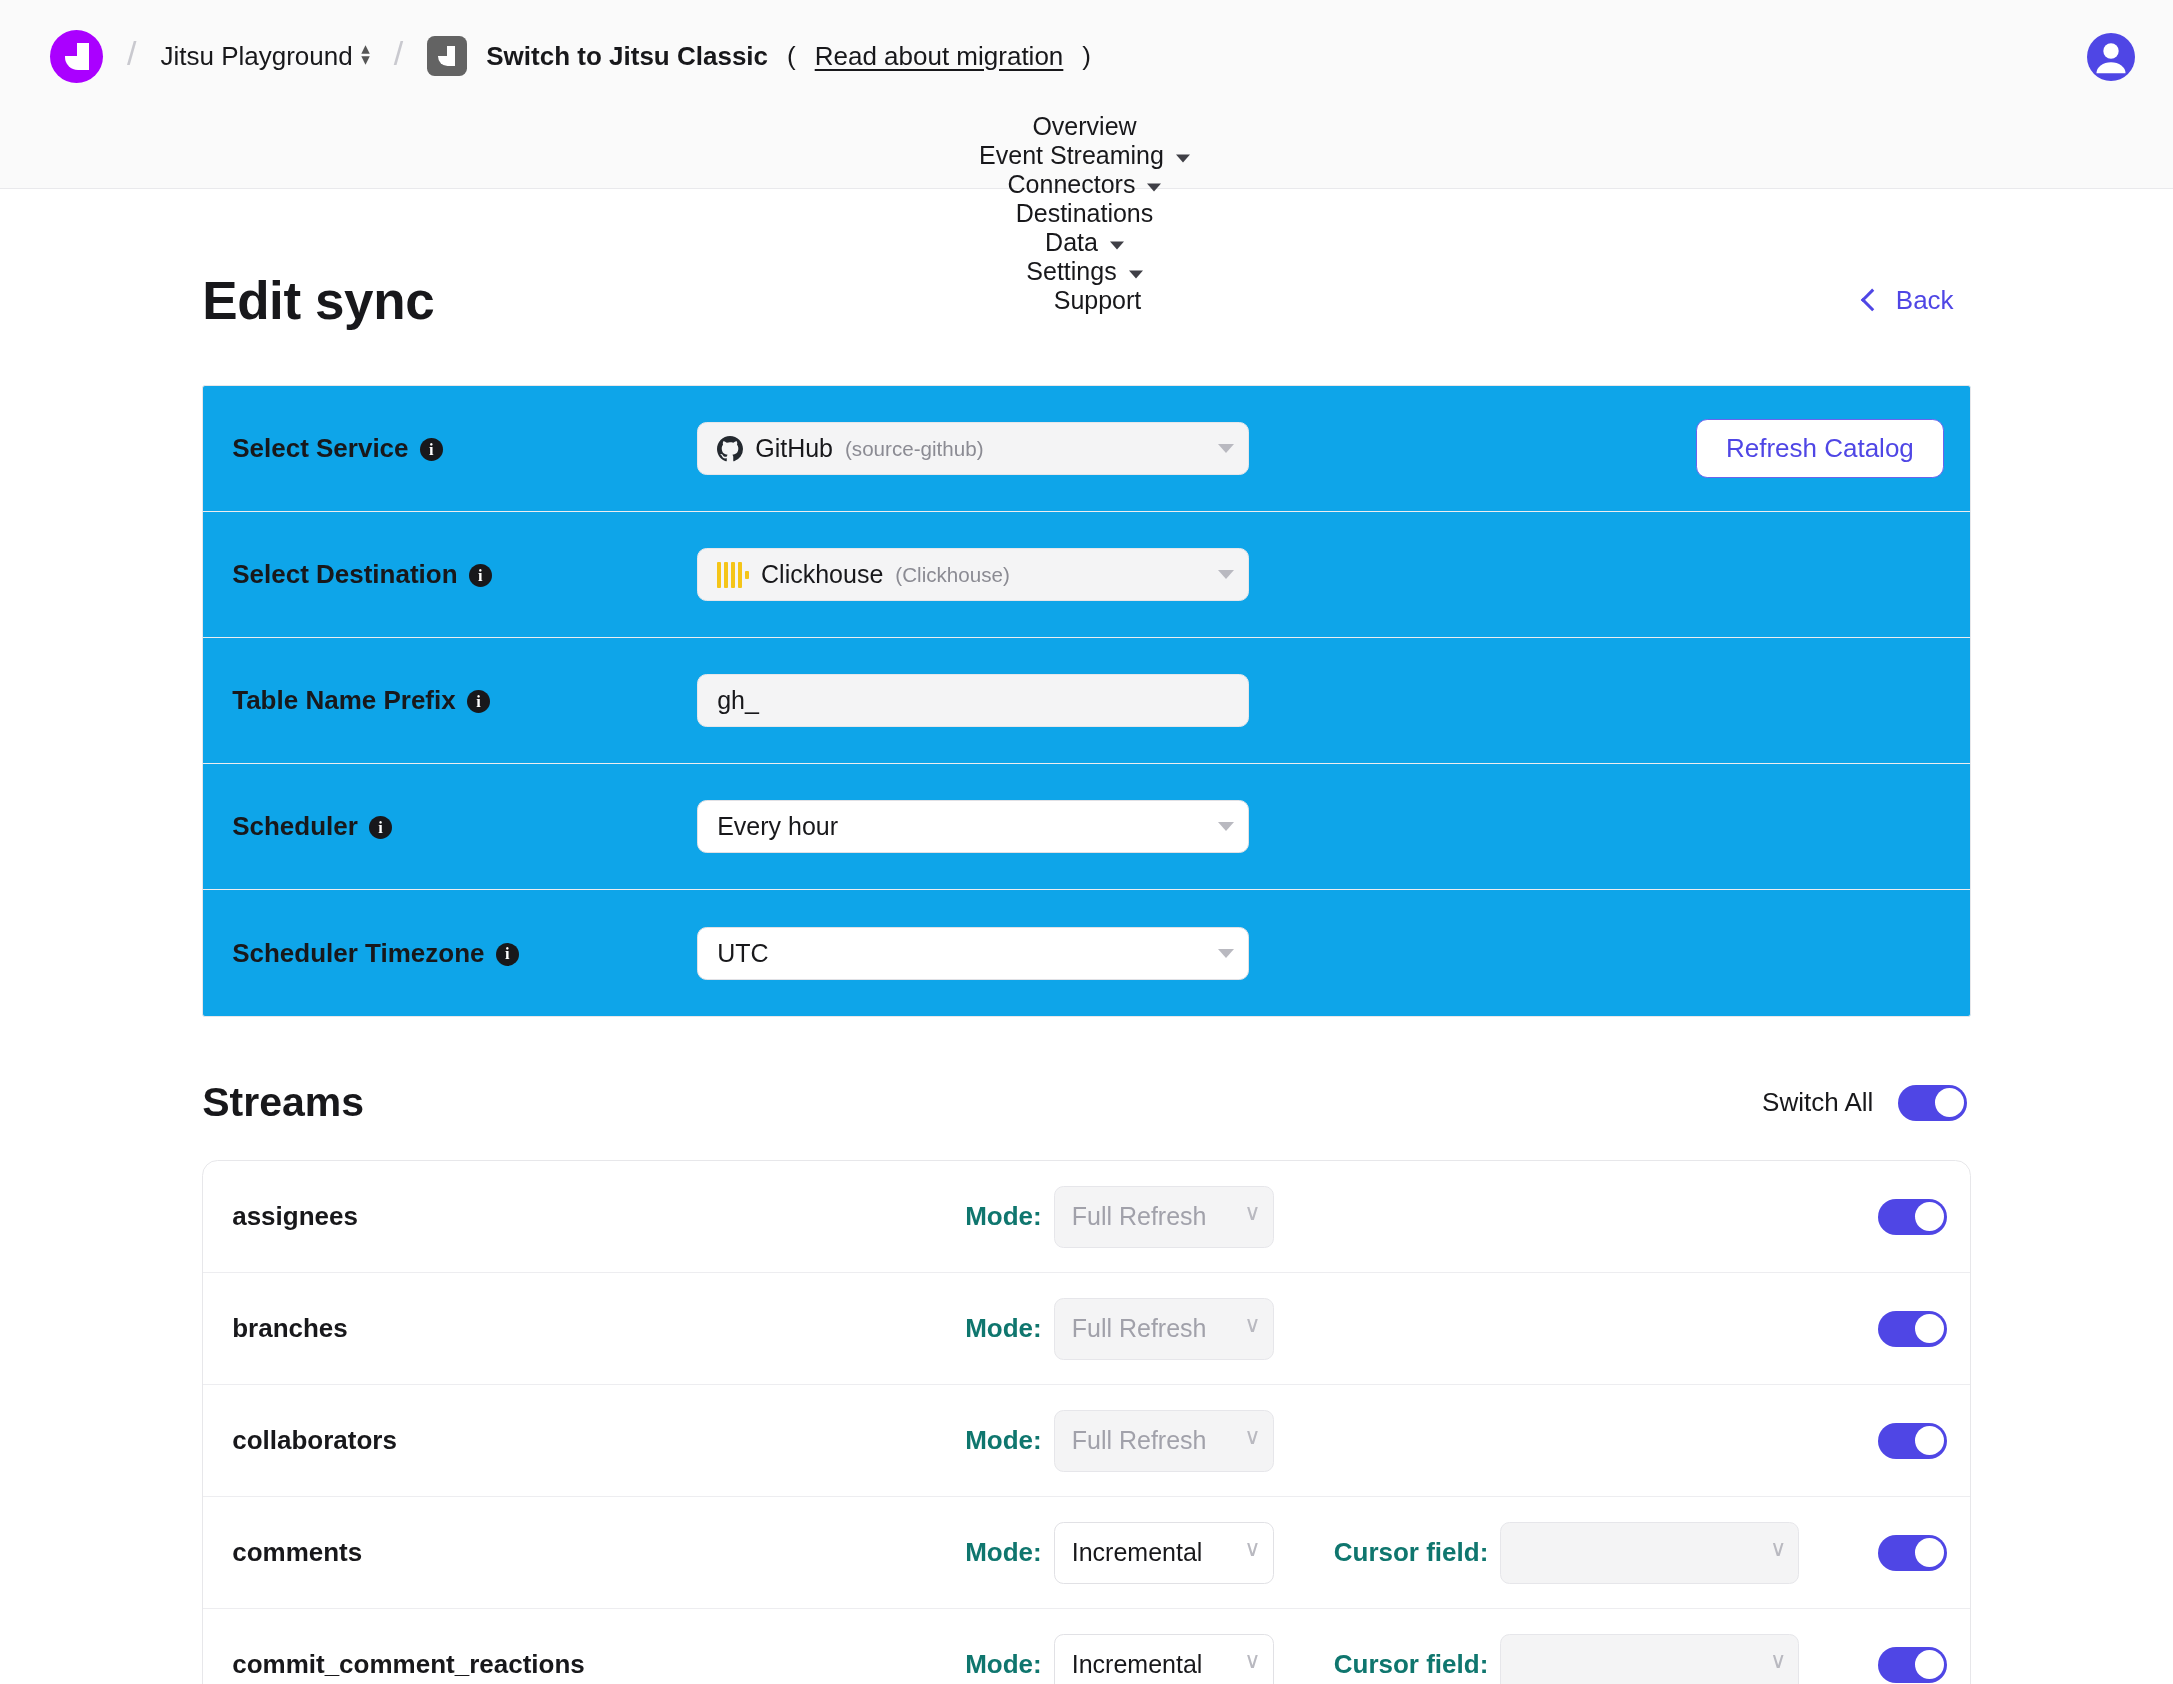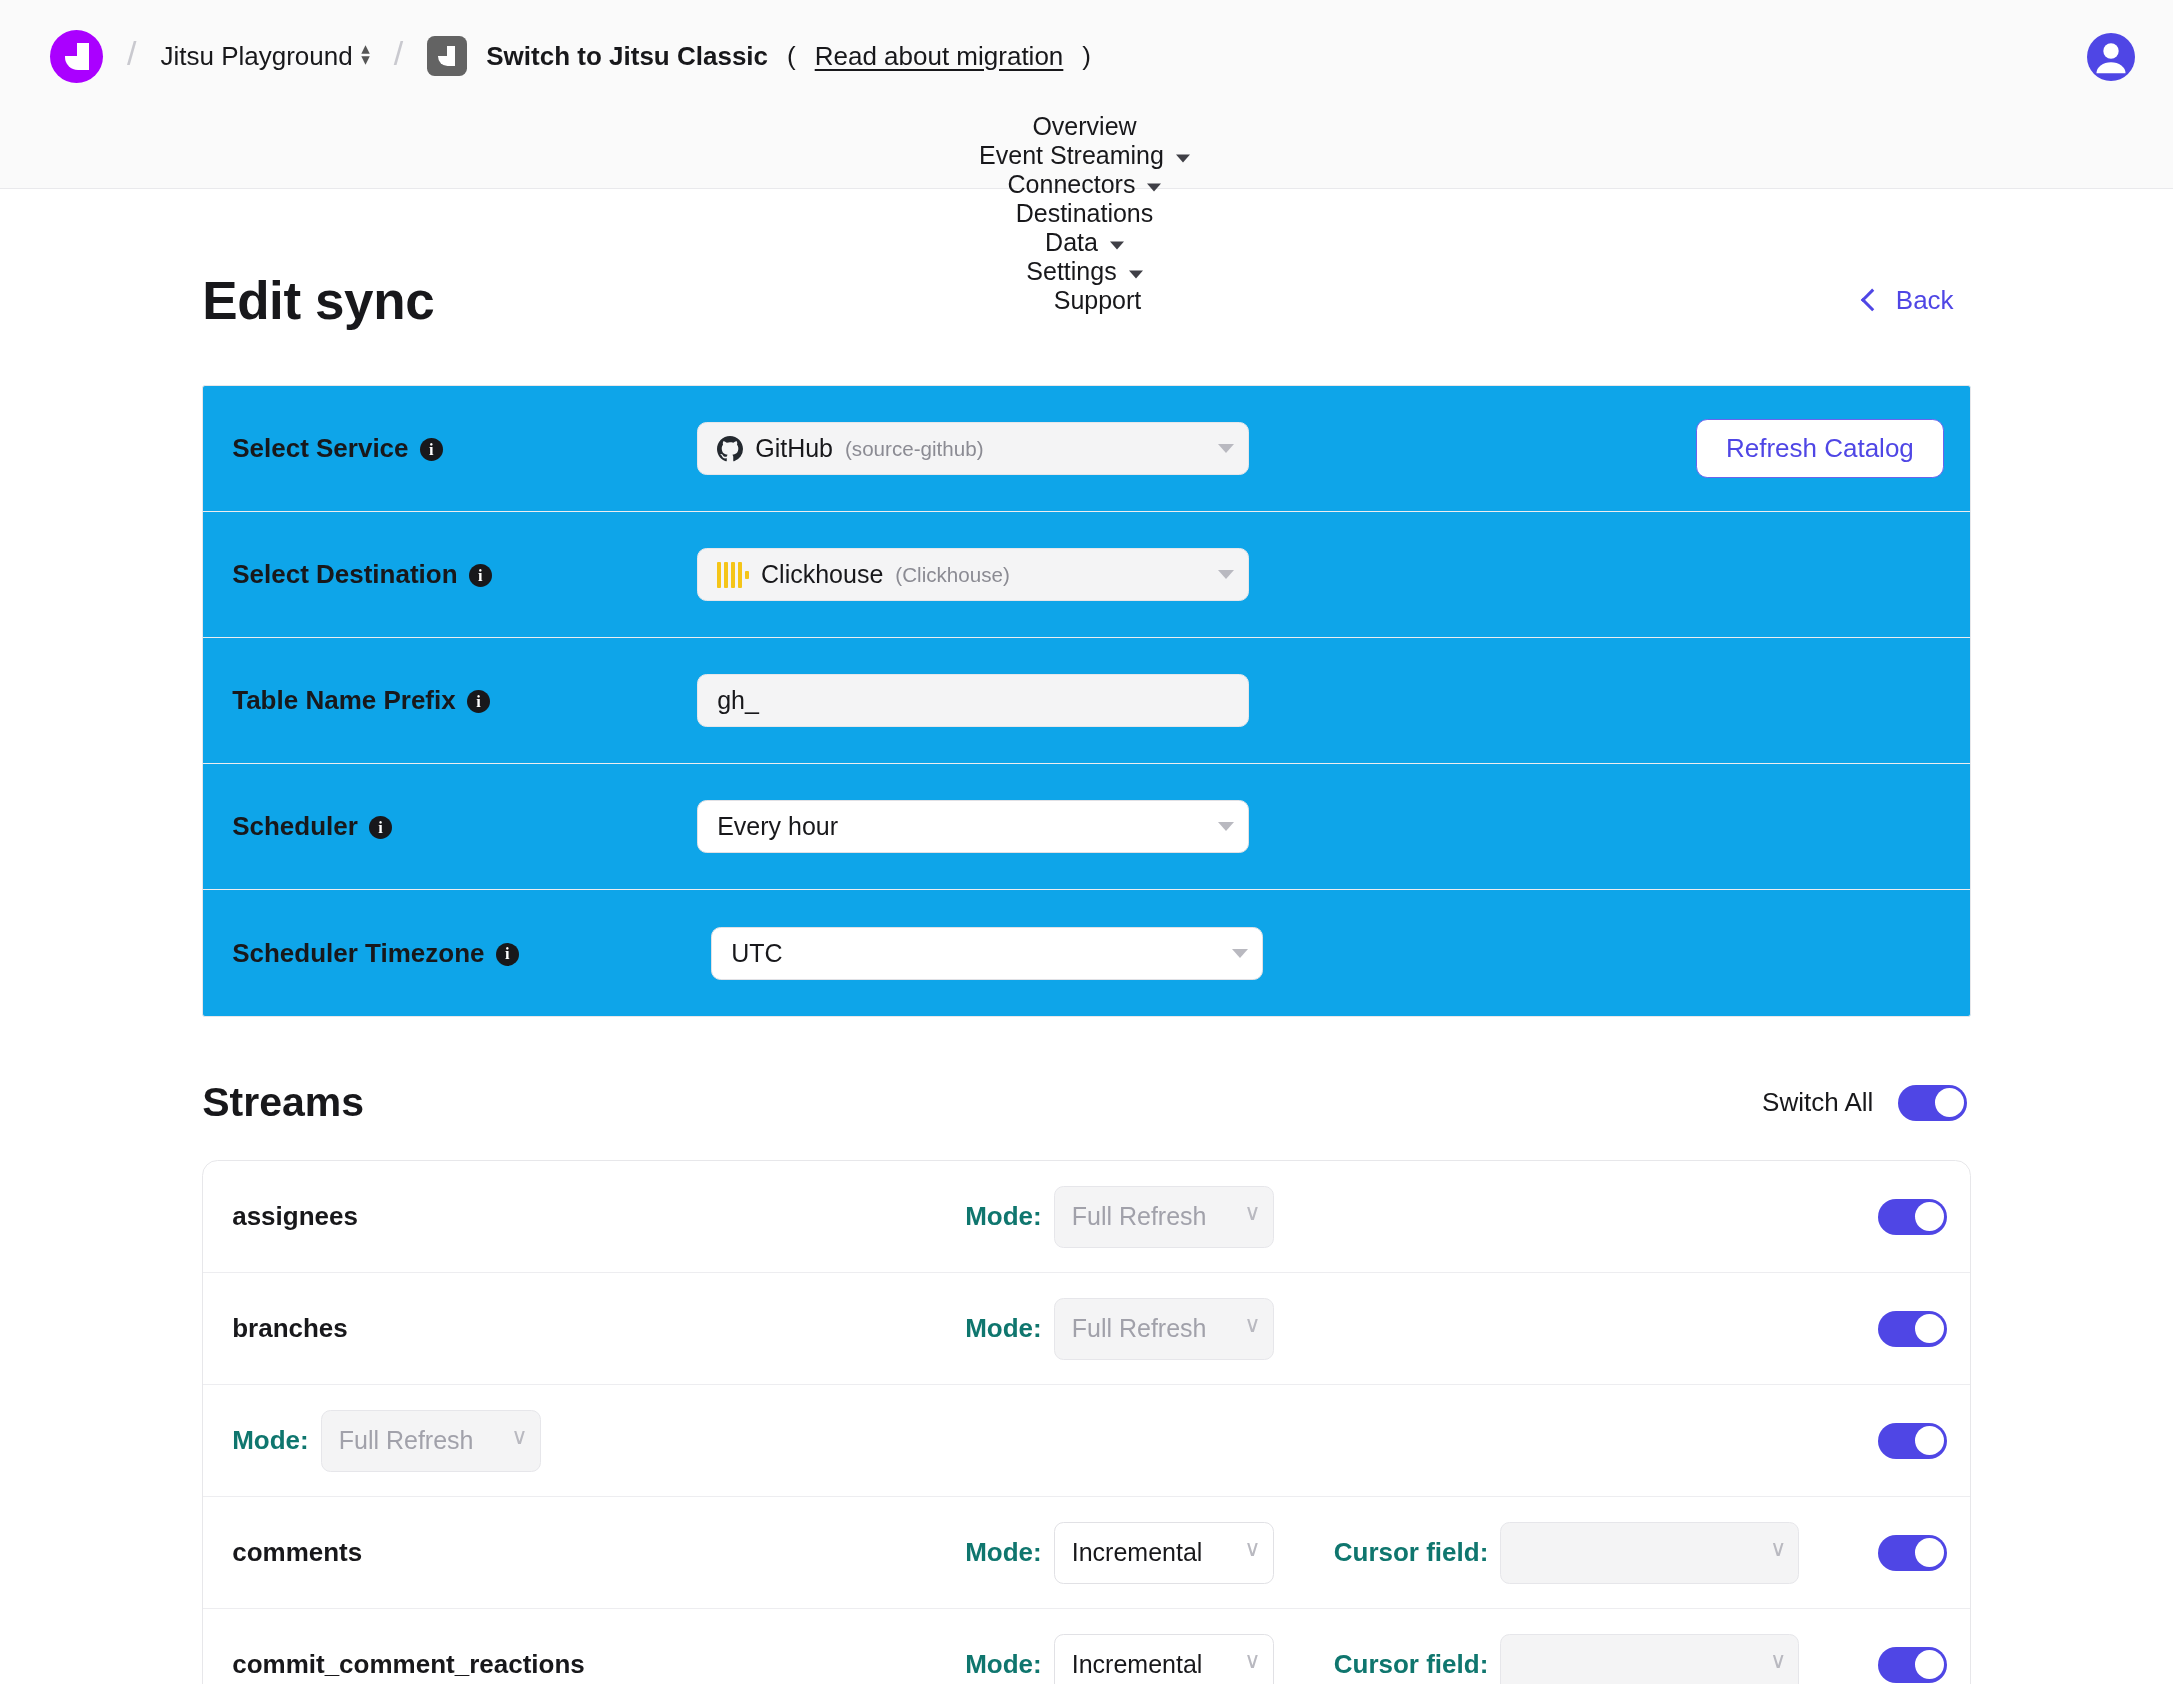--- a/index.html
+++ b/index.html
@@ -177,21 +177,21 @@
     background: #0ea5e9;
     overflow: hidden;
   }
   .form-row {
     display: flex;
     align-items: center;
     min-height: 126px;
     border-bottom: 1.7px solid #ededf0;
     padding: 0 26px 0 29px;
   }
-  .form-row:last-child { border-bottom: none; gap: 14px; }
+  .form-row:last-child { border-bottom: none; }
   .row-label {
     font-size: 26px; font-weight: 700; color: #18181b;
     width: 465px; flex: 0 0 465px;
     display: flex; align-items: center; gap: 11.2px;
   }
   .info-dot {
     width: 23px; height: 23px; border-radius: 50%;
     background: #18181b; color: #ffffff;
     font-size: 16.3px; font-weight: 700;
     display: inline-flex; align-items: center; justify-content: center;
@@ -488,20 +488,21 @@
           <div class="mini-sel mode-sel disabled">
             <span class="mv">Full Refresh</span>
             <span class="sel-chev-sm">∨</span>
           </div>
           <div class="spacer-cursor"></div>
           <div class="row-toggle-wrap">
             <span class="toggle"></span>
           </div>
         </div>
         <div class="stream-row">
+          <div class="stream-name">collaborators</div>
           <span class="mode-label">Mode:</span>
           <div class="mini-sel mode-sel disabled">
             <span class="mv">Full Refresh</span>
             <span class="sel-chev-sm">∨</span>
           </div>
           <div class="spacer-cursor"></div>
           <div class="row-toggle-wrap">
             <span class="toggle"></span>
           </div>
         </div>

